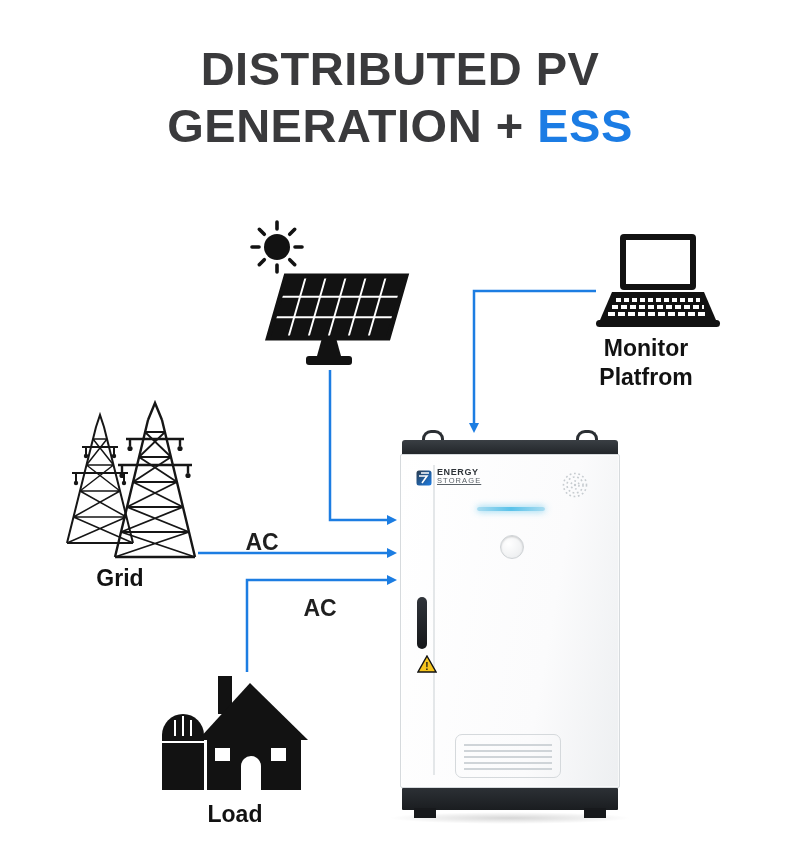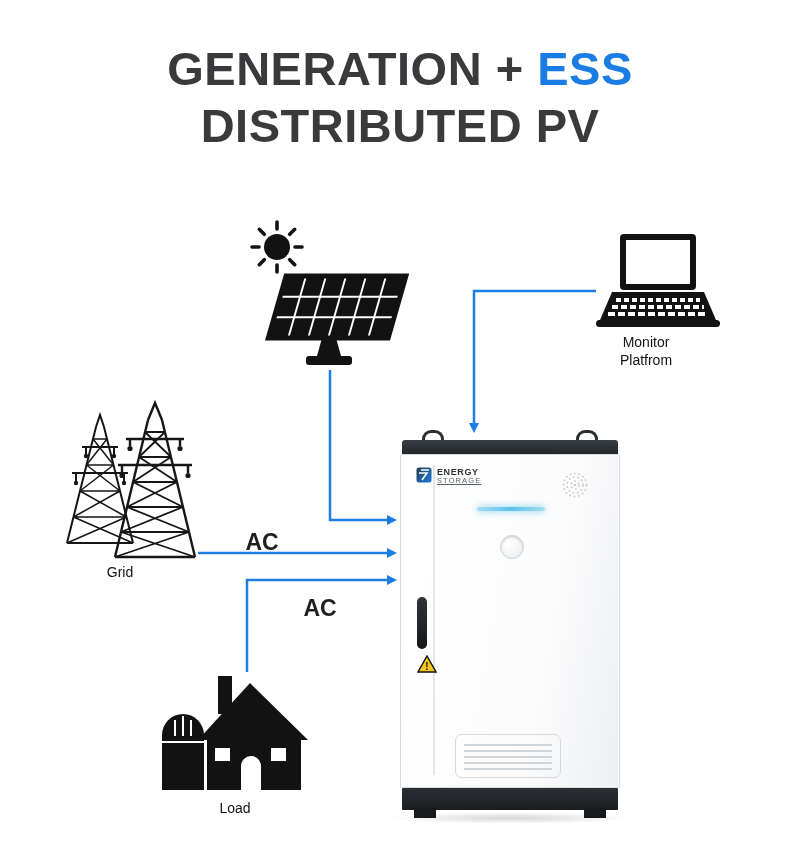--- a/index.html
+++ b/index.html
@@ -6,39 +6,39 @@
   body{width:800px;height:861px;font-family:"Liberation Sans",sans-serif;}
   .canvas{position:relative;width:800px;height:861px;background:#fff;overflow:hidden;}
   .abs{position:absolute;}
 
   
   .title{position:absolute;top:40px;left:0;width:100%;text-align:center;
          font-weight:bold;font-size:47px;line-height:1.22;color:#3a3a3c;letter-spacing:.5px;}
   .title .accent{color:#1b7ce4;}
 
   
-  .label{position:absolute;font-weight:normal;font-size:14px;color:#121212;text-align:center;line-height:1.28;}
+  .label{position:absolute;font-weight:bold;font-size:23px;color:#121212;text-align:center;line-height:1.28;}
   .ac{position:absolute;font-size:23px;font-weight:600;color:#1f1f1f;text-align:center;margin-top:7px;}
 
   
   .arrows{position:absolute;left:0;top:0;pointer-events:none;}
 
   
   .cabinet{left:400px;top:428px;width:220px;height:392px;}
   .hook{position:absolute;top:2px;width:16px;height:13px;border:3px solid #2b2f33;
         border-bottom:none;border-radius:9px 9px 0 0;background:transparent;}
   .hook-l{left:22px;} .hook-r{right:22px;}
   .cab-top{position:absolute;left:2px;right:2px;top:12px;height:14px;
            background:linear-gradient(#3a3f44,#22262a);border-radius:3px 3px 0 0;}
   .cab-body{position:absolute;left:0;right:0;top:26px;bottom:32px;
             background:linear-gradient(100deg,#ffffff 0%,#fbfbfc 65%,#edeff1 100%);
             border:1px solid #d6dadd;border-radius:2px;
             box-shadow:inset 0 0 0 1px rgba(255,255,255,.6);}
   .seam{position:absolute;left:32px;top:10px;bottom:12px;width:2px;background:#e4e7e9;}
-  .brand{position:absolute;left:15px;top:12px;display:flex;align-items:flex-start;gap:5px;}
+  .brand{position:absolute;left:15px;top:12px;display:flex;align-items:flex-end;gap:5px;}
   .brand .b1{font-size:9px;font-weight:bold;color:#2e3338;letter-spacing:.6px;line-height:1.15;}
   .brand .b2{font-size:7.5px;color:#5a6167;letter-spacing:1.1px;line-height:1.15;text-decoration:underline;}
   .speaker{position:absolute;right:30px;top:16px;}
   .led{position:absolute;left:76px;top:52px;width:68px;height:4px;border-radius:2px;
        background:linear-gradient(to right,#aadcf0,#59c2ea,#aadcf0);
        box-shadow:0 0 7px rgba(90,195,235,.85);}
   .lock{position:absolute;left:99px;top:80px;width:22px;height:22px;border-radius:50%;
         background:radial-gradient(circle at 35% 35%,#ffffff,#e8eaec);
         border:1px solid #cfd3d6;box-shadow:inset 0 1px 2px rgba(0,0,0,.18);}
   .handle{position:absolute;left:16px;top:142px;width:10px;height:52px;border-radius:5px;
@@ -53,22 +53,22 @@
   .foot-l{left:14px;} .foot-r{right:14px;}
   .cab-shadow{position:absolute;left:-12px;right:-12px;bottom:-4px;height:12px;
               background:radial-gradient(ellipse at center,rgba(0,0,0,.16),transparent 70%);}
 </style>
 </head>
 <body>
 
 <div class="canvas">
 
   <header class="title">
+    <div><span>DISTRIBUTED PV</span></div>
     <div><span>GENERATION +</span> <span class="accent">ESS</span></div>
-    <div><span>DISTRIBUTED PV</span></div>
   </header>
 
   <div class="abs" style="left:242px;top:212px;width:70px;height:70px;">
     <svg width="70" height="70" viewBox="0 0 70 70">
       <circle cx="35" cy="35" r="13" fill="#121212"></circle>
       <g stroke="#121212" stroke-width="3.6" stroke-linecap="round">
         <line x1="35" y1="10" x2="35" y2="17"></line>
         <line x1="35" y1="53" x2="35" y2="60"></line>
         <line x1="10" y1="35" x2="17" y2="35"></line>
         <line x1="53" y1="35" x2="60" y2="35"></line>

